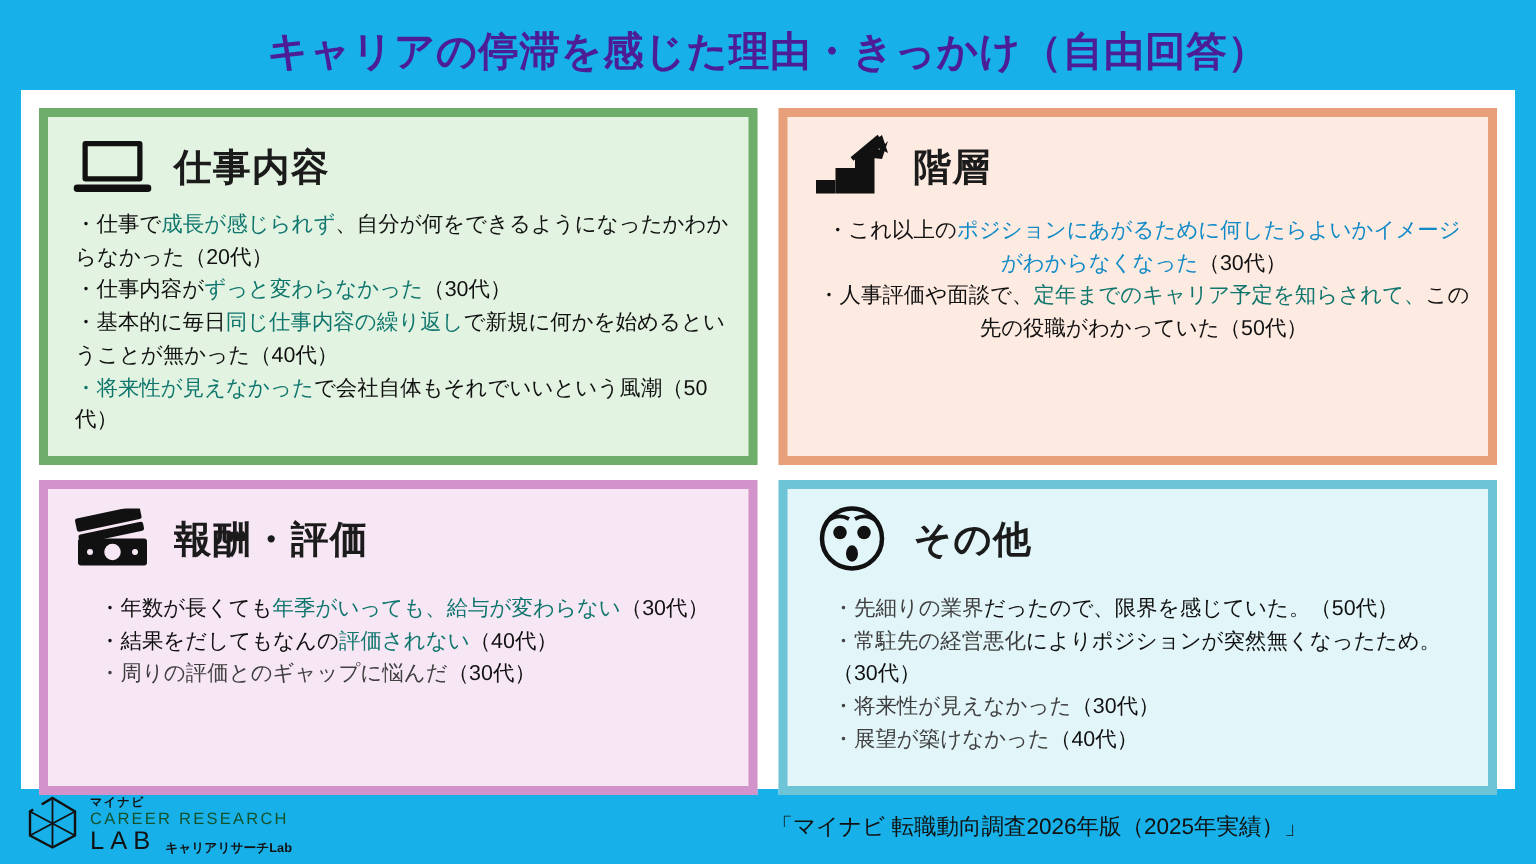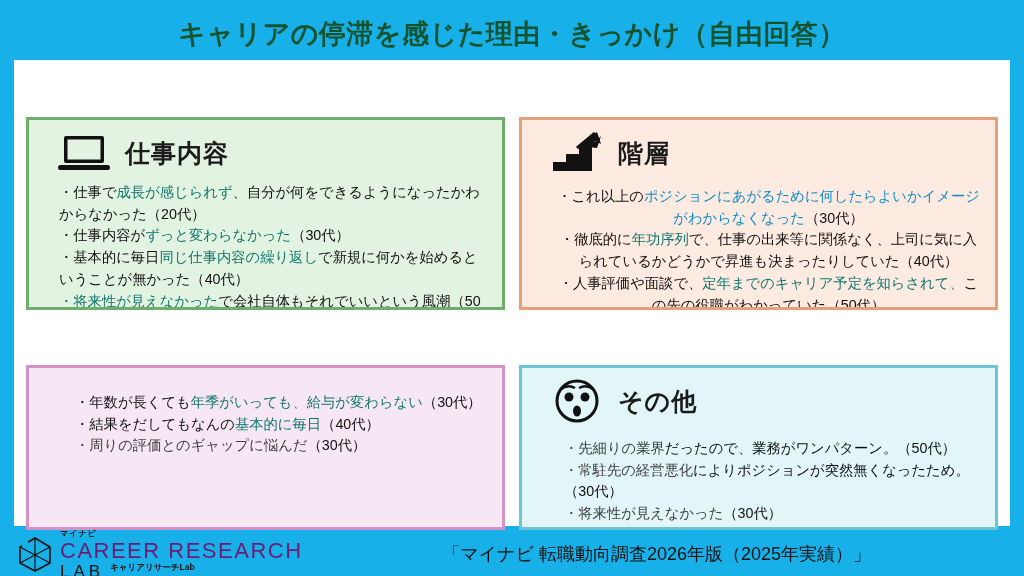--- a/index.html
+++ b/index.html
@@ -15,21 +15,21 @@
   }
   .slide {
     position: relative;
     width: 1024px;
     height: 576px;
     background: #17b0e8;
     box-sizing: border-box;
   }
   .slide-title {
     text-align: center;
-    color: #14532d;
+    color: #4c1d95;
     font-size: 27px;
     font-weight: bold;
     letter-spacing: 0.5px;
     padding-top: 16px;
     padding-bottom: 12px;
   }
   .board {
     position: absolute;
     left: 14px;
     top: 60px;
@@ -41,25 +41,24 @@
   }
   .grid {
     display: grid;
     grid-template-columns: 1fr 1fr;
     grid-template-rows: 238px 210px;
     column-gap: 14px;
     row-gap: 10px;
   }
   .card {
     box-sizing: border-box;
-    border: 3px solid #3b82f6;
-    padding: 10px 12px 8px 28px;
+    border: 6px solid #3b82f6;
+    padding: 10px 12px 8px 16px;
     position: relative;
     overflow: hidden;
-    margin-top: 45px;
   }
   .card-work {
     background: #e3f3e1;
     border-color: #6fae6a;
   }
   .card-rank {
     background: #fdeae0;
     border-color: #e8a07a;
   }
   .card-pay {
@@ -132,44 +131,44 @@
     justify-content: center;
     line-height: 1.1;
   }
   .logo-top {
     font-size: 8px;
     color: #111;
     font-weight: bold;
     letter-spacing: 1px;
   }
   .logo-main {
-    font-size: 22px;
-    color: #701a75;
+    font-size: 11px;
+    color: #14532d;
     letter-spacing: 1.5px;
   }
   .logo-sub-row {
     display: flex;
-    align-items: flex-start;
+    align-items: flex-end;
     gap: 6px;
   }
   .logo-lab {
     font-size: 17px;
     color: #111;
     letter-spacing: 4px;
   }
   .logo-jp {
     font-size: 8.5px;
     color: #111;
     font-weight: bold;
   }
   .source {
     position: absolute;
     right: 18px;
     top: 14px;
-    font-size: 18px;
+    font-size: 15px;
     color: #111111;
   }
 </style>
 </head>
 <body>
 
 <div class="slide">
 
   <div class="slide-title">キャリアの停滞を感じた理由・きっかけ（自由回答）</div>
 
@@ -204,49 +203,63 @@
               <rect x="28" y="14" width="13" height="25" fill="#111"></rect>
               <path d="M28 14 L42 2 L44 10 L50 4 L46 16 Z" fill="#111"></path>
               <path d="M26 16 L44 1" stroke="#111" stroke-width="3" fill="none"></path>
               <path d="M46 0 L50 12 L38 6 Z" fill="#111"></path>
             </svg>
           </span>
           <span class="card-title">階層</span>
         </div>
         <ul class="bullets">
           <li><span>・これ以上の</span><span class="hl-blue">ポジションにあがるために何したらよいかイメージがわからなくなった</span><span>（30代）</span></li>
-          <li><span>・徹底的に</span><span class="hl-red">年功序列</span><span>で、仕事の出来等に関係なく、上司に気に入られているかどうかで昇進も決まったりしていた（40代）</span></li>
           <li><span>・人事評価や面談で、</span><span class="hl-red">定年までのキャリア予定を知らされて、</span><span>この先の役職がわかっていた（50代）</span></li>
         </ul>
       </div>
 
       <div class="card card-pay">
+        <div class="card-head">
+          <span class="icon">
+            <svg width="54" height="40" viewBox="0 0 54 40">
+              <g transform="rotate(-12 27 20)">
+                <rect x="5" y="2" width="44" height="9" rx="1.5" fill="#111"></rect>
+                <rect x="5" y="13" width="44" height="6" rx="1.5" fill="#111"></rect>
+              </g>
+              <rect x="4" y="20" width="46" height="18" rx="2" fill="#111"></rect>
+              <circle cx="27" cy="29" r="5.5" fill="#f7e6f4"></circle>
+              <circle cx="12" cy="29" r="2" fill="#f7e6f4"></circle>
+              <circle cx="42" cy="29" r="2" fill="#f7e6f4"></circle>
+            </svg>
+          </span>
+          <span class="card-title">報酬・評価</span>
+        </div>
         <ul class="bullets">
           <li><span>・年数が長くても</span><span class="hl-red">年季がいっても、給与が変わらない</span><span>（30代）</span></li>
-          <li><span>・結果をだしてもなんの</span><span class="hl-red">基本的に毎日</span><span>（40代）</span></li>
+          <li><span>・結果をだしてもなんの</span><span class="hl-red">評価されない</span><span>（40代）</span></li>
           <li><span class="hl-magenta">・周りの評価とのギャップに悩んだ</span><span>（30代）</span></li>
         </ul>
       </div>
 
       <div class="card card-other">
         <div class="card-head">
           <span class="icon">
             <svg width="48" height="44" viewBox="0 0 48 44">
               <circle cx="24" cy="22" r="20" fill="none" stroke="#111" stroke-width="3"></circle>
               <circle cx="16" cy="18" r="4.5" fill="#111"></circle>
               <circle cx="32" cy="18" r="4.5" fill="#111"></circle>
               <path d="M8 10 Q15 5 22 9" stroke="#111" stroke-width="2.5" fill="none"></path>
               <path d="M26 9 Q33 5 40 10" stroke="#111" stroke-width="2.5" fill="none"></path>
               <ellipse cx="24" cy="32" rx="4" ry="5.5" fill="#111"></ellipse>
             </svg>
           </span>
           <span class="card-title">その他</span>
         </div>
         <ul class="bullets">
-          <li><span class="hl-magenta">・先細りの業界</span><span>だったので、業務がワンパターン。（50代）</span></li>
+          <li><span class="hl-magenta">・先細りの業界</span><span>だったので、限界を感じていた。（50代）</span></li>
           <li><span class="hl-magenta">・常駐先の経営悪化</span><span>によりポジションが突然無くなったため。（30代）</span></li>
           <li><span class="hl-magenta">・将来性が見えなかった</span><span>（30代）</span></li>
           <li><span class="hl-magenta">・展望が築けなかった</span><span>（40代）</span></li>
         </ul>
       </div>
 
     </div>
   </div>
 
   <div class="footer">

